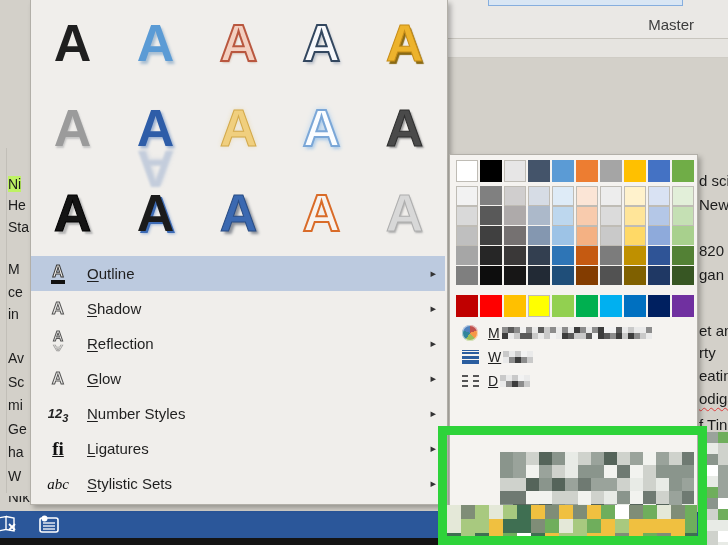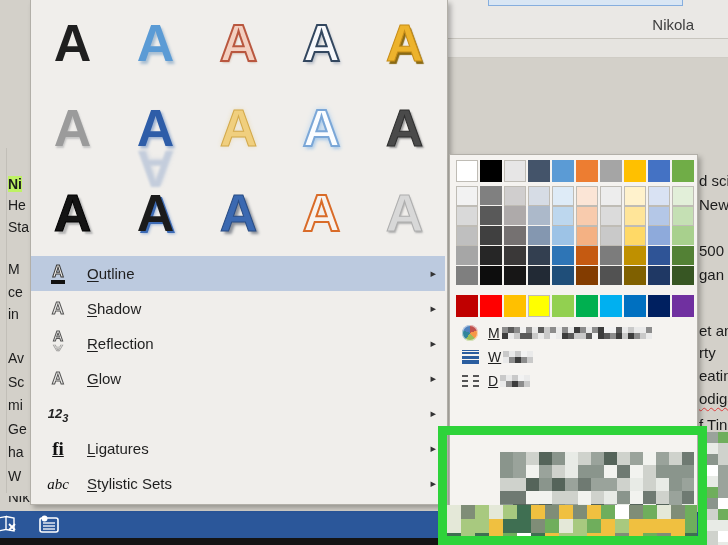--- a/index.html
+++ b/index.html
@@ -10,21 +10,21 @@
   .ribbon{position:absolute;left:447px;top:0;right:0;height:38px;background:#eae8e5;
     border-bottom:1px solid #c8c5be;border-left:1px solid #c4c1ba;}
   .ribbon-sub{position:absolute;left:447px;top:39px;right:0;height:18px;background:#e6e4e0;
     border-bottom:1px solid #cfccc5;border-left:1px solid #c4c1ba;}
   .ribbon-rect{position:absolute;left:488px;top:0;width:193px;height:5px;background:#d9e6f4;
     border:1px solid #86aede;border-top:none;}
   .styles-label{position:absolute;right:34px;top:16px;font-size:15px;color:#3d3d3d;}
   .doc-left{position:absolute;left:0;top:0;width:30px;height:510px;overflow:hidden;}
   .page-edge{position:absolute;left:6px;top:148px;width:1px;height:345px;background:#c2bfb8;}
   .frag{position:absolute;left:8px;white-space:nowrap;font-size:14px;color:#1c1c1c;}
-  .frag.sel{background:#bef264;font-weight:bold;}
+  .frag.sel{background:#bef264;font-weight:normal;}
   .doc-right{position:absolute;left:697px;top:60px;width:31px;height:380px;overflow:hidden;}
   .doc-right .frag{left:2px;font-size:15px;}
   .frag.sq{text-decoration:underline;text-decoration-style:wavy;text-decoration-color:#e03c3c;
     text-decoration-thickness:1px;text-underline-offset:3px;}
   .cutline{position:absolute;left:8px;top:496px;width:434px;height:15px;overflow:hidden;}
   .cutline span{position:absolute;left:0;top:-8px;white-space:nowrap;font-size:15px;color:#1d1d1d;}
 
   
   .status-bar{position:absolute;left:0;top:511px;width:728px;height:27px;background:#2b579a;}
   .black-strip{position:absolute;left:0;top:538px;width:728px;height:7px;background:#141414;}
@@ -94,41 +94,41 @@
   .mosaic{position:absolute;overflow:hidden;z-index:40;}
   .cell{position:absolute;}
 </style>
 </head>
 <body>
 <div class="screen">
 
   <div class="ribbon"></div>
   <div class="ribbon-sub"></div>
   <div class="ribbon-rect"></div>
-  <div class="styles-label">Nikola</div>
+  <div class="styles-label">Master</div>
 
   <div class="doc-left">
     <div class="page-edge"></div>
   <span class="frag sel" style="top: 176px;">Ni</span>
       <span class="frag" style="top: 197px;">He</span>
       <span class="frag" style="top: 219px;">Sta</span>
       <span class="frag" style="top: 261px;">M</span>
       <span class="frag" style="top: 284px;">ce</span>
       <span class="frag" style="top: 306px;">in</span>
       <span class="frag" style="top: 350px;">Av</span>
       <span class="frag" style="top: 374px;">Sc</span>
       <span class="frag" style="top: 397px;">mi</span>
       <span class="frag" style="top: 421px;">Ge</span>
       <span class="frag" style="top: 444px;">ha</span>
       <span class="frag" style="top: 468px;">W</span>
     </div>
   <div class="doc-right">
       <span class="frag" style="top: 112px;">d scie</span>
       <span class="frag" style="top: 136px;">New Y</span>
-      <span class="frag" style="top: 182px;">500</span>
+      <span class="frag" style="top: 182px;">820</span>
       <span class="frag" style="top: 206px;">gan s</span>
       <span class="frag" style="top: 262px;">et an</span>
       <span class="frag" style="top: 284px;">rty</span>
       <span class="frag" style="top: 307px;">eating</span>
       <span class="frag sq" style="top: 330px;">odiga</span>
       <span class="frag" style="top: 356px;">f Tin</span>
     </div>
   <div class="cutline">
     <span>Nikola Tesla (Orson Welles) 890 Film Master of the t</span>
   </div>
@@ -218,20 +218,21 @@
           <span class="fx-label"><u>R</u>eflection</span>
           <span class="fx-arrow">▸</span>
         </div>
         <div class="fx-item">
           <span class="fx-ico"><span class="ic-a-plain">A</span></span>
           <span class="fx-label"><u>G</u>low</span>
           <span class="fx-arrow">▸</span>
         </div>
         <div class="fx-item">
           <span class="fx-ico"><span class="ic-123">12<sub>3</sub></span></span>
+          <span class="fx-label"><u>N</u>umber Styles</span>
           <span class="fx-arrow">▸</span>
         </div>
         <div class="fx-item">
           <span class="fx-ico"><span class="ic-fi">fi</span></span>
           <span class="fx-label"><u>L</u>igatures</span>
           <span class="fx-arrow">▸</span>
         </div>
         <div class="fx-item">
           <span class="fx-ico"><span class="ic-abc">abc</span></span>
           <span class="fx-label"><u>S</u>tylistic Sets</span>

